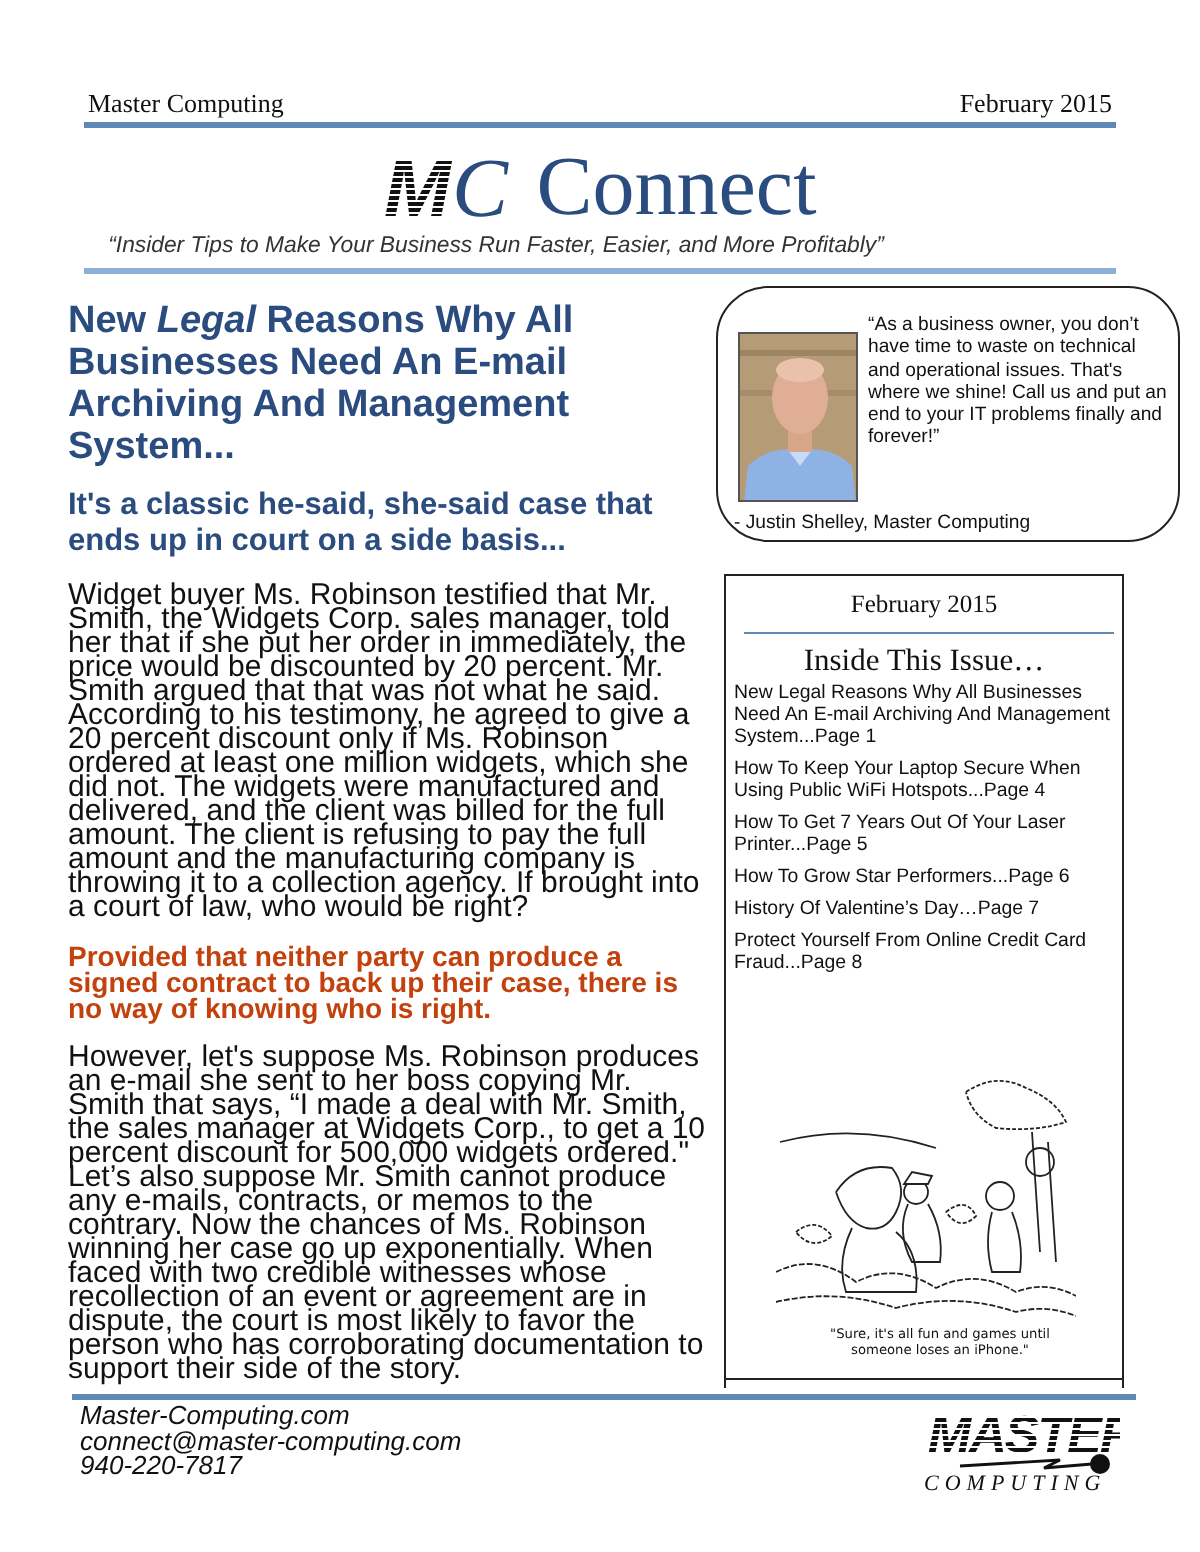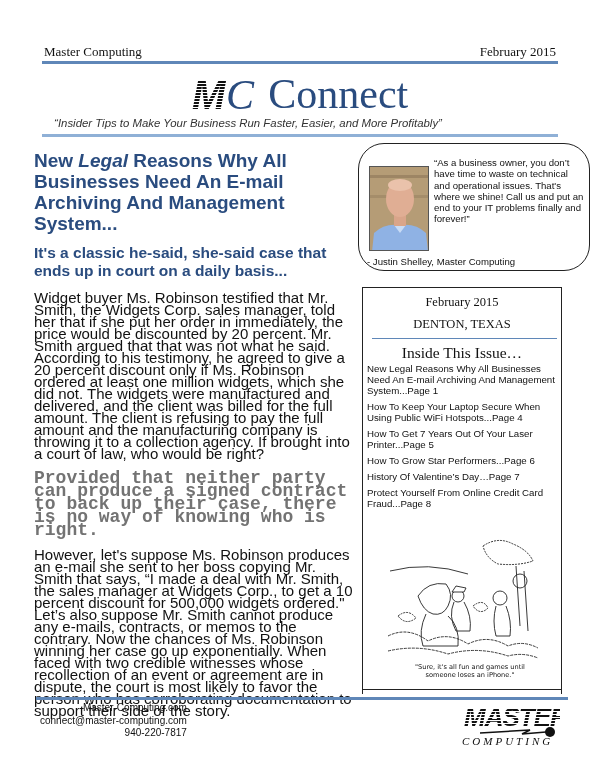--- a/index.html
+++ b/index.html
@@ -15,41 +15,41 @@
 
   .masthead { position: absolute; left: 0; width: 600px; top: 70px; text-align: center; font-family: "Liberation Serif", serif; font-size: 42px; color: #2a4c7f; line-height: 48px; }
   .masthead .m { display: inline-block; position: relative; color: #111; font-style: italic; }
   .masthead .m svg { vertical-align: -4px; }
   .tagline { position: absolute; left: 0; width: 496px; top: 117px; text-align: center; font-style: italic; font-size: 11.4px; color: #333; }
 
   .left-col { position: absolute; left: 34px; top: 150px; width: 320px; }
   .headline { font-weight: bold; font-size: 19px; line-height: 21px; color: #2a4c7f; }
   .subhead { font-weight: bold; font-size: 15.5px; line-height: 18px; color: #2a4c7f; margin-top: 10px; }
   .body-p { font-size: 15px; line-height: 12px; color: #111; margin-top: 12px; }
-  .callout { font-weight: bold; font-size: 18px; line-height: 13px; color: #737373; margin-top: 12px; font-family: Liberation Mono, monospace; }
+  .callout { font-weight: bold; font-size: 14px; line-height: 13px; color: #c2410c; margin-top: 12px; }
 
   .quote-box { position: absolute; left: 358px; top: 143px; width: 232px; height: 128px; border: 1.3px solid #222; border-radius: 26px; }
   .photo { position: absolute; left: 10px; top: 22px; width: 60px; height: 85px; overflow: hidden; border: 1px solid #555; }
   .quote-text { position: absolute; left: 75px; top: 13px; width: 150px; font-size: 9.6px; line-height: 11.3px; color: #111; }
   .quote-attr { position: absolute; left: 8px; top: 112px; font-size: 9.6px; color: #111; text-align: right; }
 
   .sidebar { position: absolute; left: 362px; top: 287px; width: 200px; height: 407px; border: 1.3px solid #222; border-bottom: none; }
   .sb-date { text-align: center; font-family: "Liberation Serif", serif; font-size: 12.5px; margin-top: 7px; }
   .sb-loc { text-align: center; font-family: "Liberation Serif", serif; font-size: 12.5px; margin-top: 7px; }
   .sb-rule { margin: 6px 4px 0 9px; height: 1px; background: #5f87b8; }
   .sb-title { text-align: center; font-family: "Liberation Serif", serif; font-size: 15.5px; margin-top: 5px; }
   .sb-list { margin-left: 4px; margin-right: 6px; }
   .sb-item { font-size: 9.7px; line-height: 11px; color: #111; margin-top: 5px; }
   .sb-item:first-child { margin-top: 1px; }
 
   .cartoon { position: absolute; left: 388px; top: 536px; width: 150px; height: 150px; }
   .cartoon-cap { position: absolute; left: 400px; top: 664px; width: 140px; text-align: center; font-size: 6.6px; line-height: 7.5px; font-family: "DejaVu Sans", sans-serif; color: #111; }
   .sidebar-bottom { position: absolute; left: 362px; top: 689px; width: 200px; height: 1.3px; background: #222; }
 
-  .footer-left { position: absolute; left: 40px; top: 702px; font-size: 10px; line-height: 12.5px; color: #111; text-align: right; }
+  .footer-left { position: absolute; left: 40px; top: 702px; font-style: italic; font-size: 13px; line-height: 12.5px; color: #111; }
   .logo { position: absolute; left: 460px; top: 700px; width: 100px; height: 48px; }
 </style>
 </head>
 <body>
 
 <div class="top-left">Master Computing</div>
 <div class="top-right">February 2015</div>
 <div class="rule r1"></div>
 
 <div class="masthead">
@@ -65,21 +65,21 @@
     </svg>
   </span><span> Connect</span>
 </div>
 <div class="tagline">“Insider Tips to Make Your Business Run Faster, Easier, and More Profitably”</div>
 <div class="rule r2"></div>
 
 <div class="left-col">
   <div class="headline">
     <span>New </span><i>Legal</i><span> Reasons Why All Businesses Need An E-mail Archiving And Management System...</span>
   </div>
-  <div class="subhead">It's a classic he-said, she-said case that ends up in court on a daily basis...</div>
+  <div class="subhead">It's a classic he-said, she-said case that ends up in court on a side basis...</div>
   <p class="body-p">Widget buyer Ms. Robinson testified that Mr. Smith, the Widgets Corp. sales manager, told her that if she put her order in immediately, the price would be discounted by 20 percent. Mr. Smith argued that that was not what he said. According to his testimony, he agreed to give a 20 percent discount only if Ms. Robinson ordered at least one million widgets, which she did not. The widgets were manufactured and delivered, and the client was billed for the full amount. The client is refusing to pay the full amount and the manufacturing company is throwing it to a collection agency. If brought into a court of law, who would be right?</p>
   <div class="callout">Provided that neither party can produce a signed contract to back up their case, there is no way of knowing who is right.</div>
   <p class="body-p">However, let's suppose Ms. Robinson produces an e-mail she sent to her boss copying Mr. Smith that says, “I made a deal with Mr. Smith, the sales manager at Widgets Corp., to get a 10 percent discount for 500,000 widgets ordered." Let’s also suppose Mr. Smith cannot produce any e-mails, contracts, or memos to the contrary. Now the chances of Ms. Robinson winning her case go up exponentially. When faced with two credible witnesses whose recollection of an event or agreement are in dispute, the court is most likely to favor the person who has corroborating documentation to support their side of the story.</p>
 </div>
 
 <div class="quote-box">
   <div class="photo">
     <svg width="60" height="85" viewBox="0 0 60 85">
       <rect width="60" height="85" fill="#b59c76"></rect>
       <rect x="0" y="8" width="60" height="3" fill="#9d8564"></rect>
@@ -90,21 +90,20 @@
       <ellipse cx="30" cy="32" rx="14" ry="18" fill="#e0ae94"></ellipse>
       <ellipse cx="30" cy="18" rx="12" ry="6" fill="#eac2ab"></ellipse>
     </svg>
   </div>
   <div class="quote-text">“As a business owner, you don’t have time to waste on technical and operational issues. That's where we shine! Call us and put an end to your IT problems finally and forever!”</div>
   <div class="quote-attr">- Justin Shelley, Master Computing</div>
 </div>
 
 <div class="sidebar">
   <div class="sb-date">February 2015</div>
-  <div class="sb-loc">DENTON, TEXAS</div>
   <div class="sb-rule"></div>
   <div class="sb-title">Inside This Issue…</div>
   <div class="sb-list">
     <div class="sb-item">New Legal Reasons Why All Businesses Need An E-mail Archiving And Management System...Page 1</div>
     <div class="sb-item">How To Keep Your Laptop Secure When Using Public WiFi Hotspots...Page 4</div>
     <div class="sb-item">How To Get 7 Years Out Of Your Laser Printer...Page 5</div>
     <div class="sb-item">How To Grow Star Performers...Page  6</div>
     <div class="sb-item">History Of Valentine’s Day…Page 7</div>
     <div class="sb-item">Protect Yourself From Online Credit Card Fraud...Page 8</div>
   </div>

